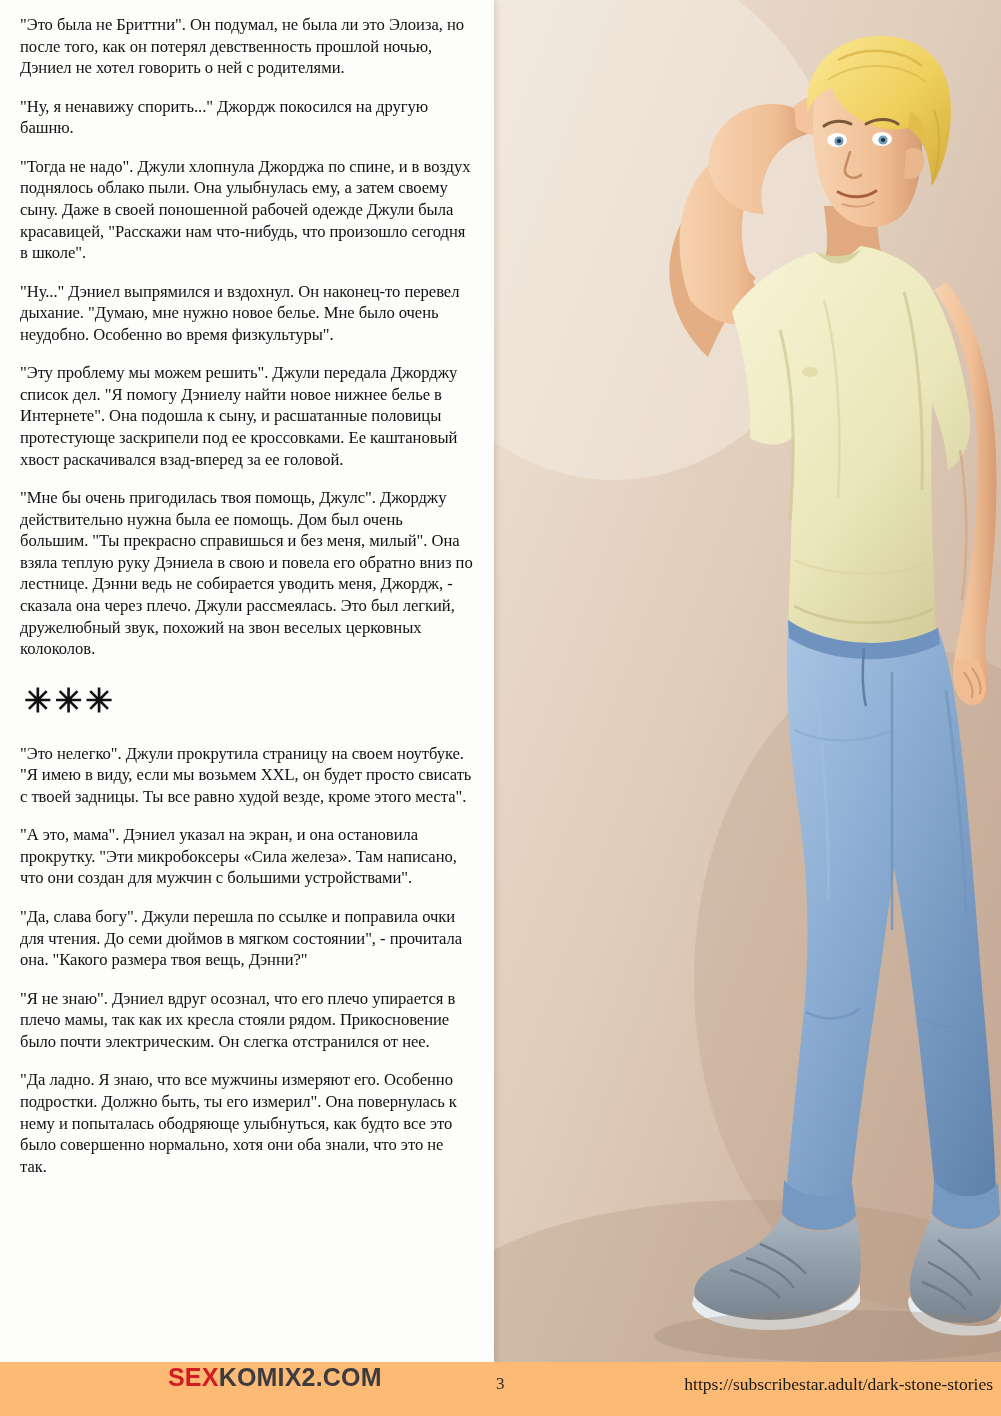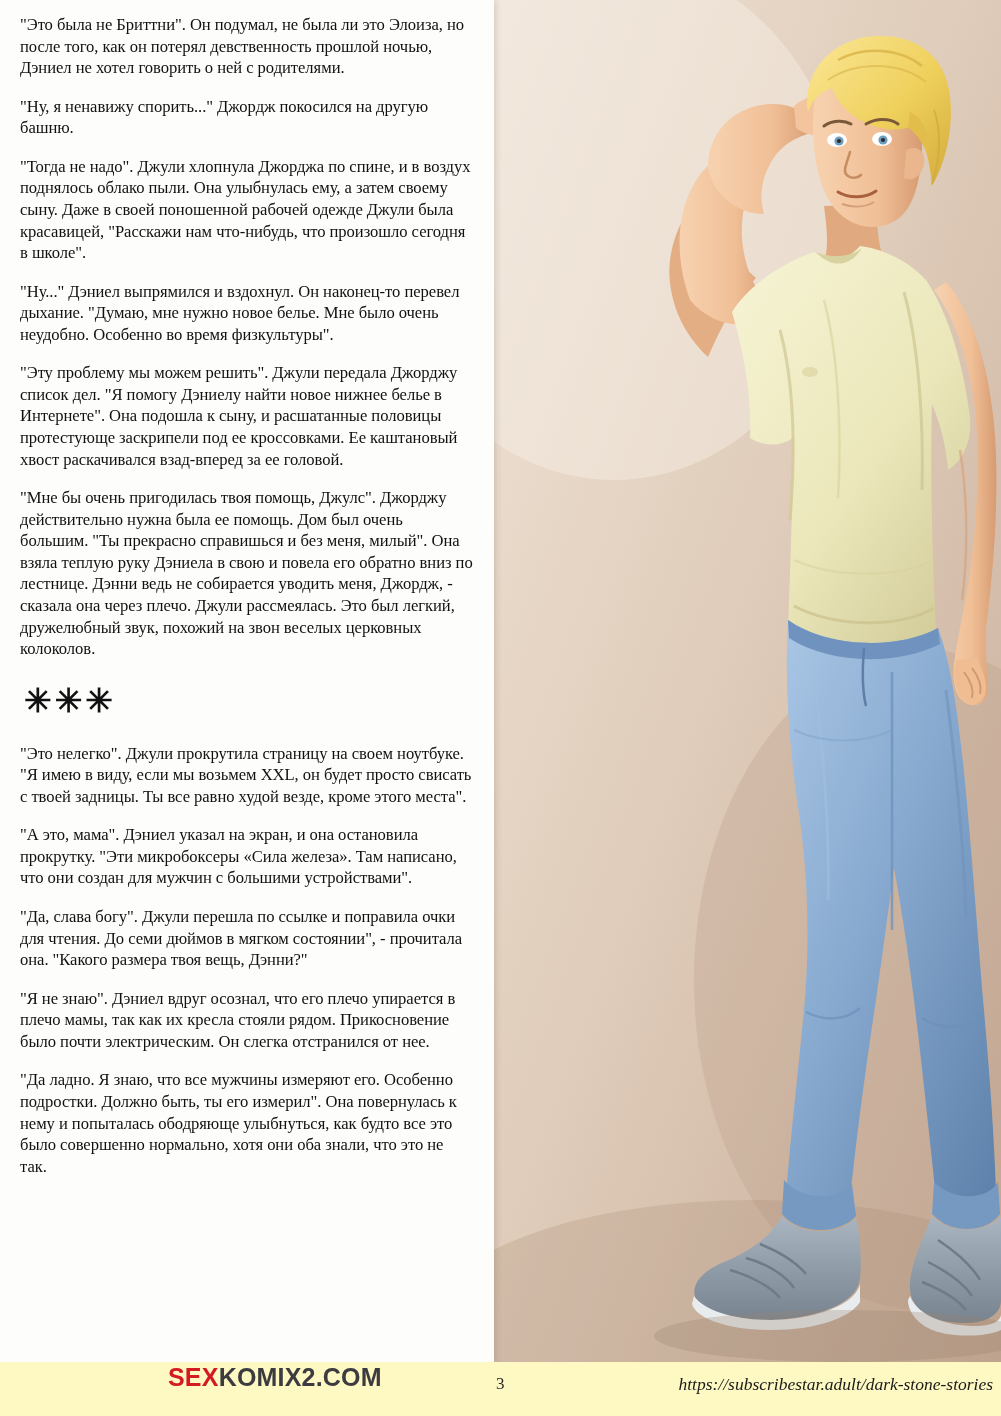--- a/index.html
+++ b/index.html
@@ -66,21 +66,21 @@
     line-height: 1;
     font-family: "Liberation Sans", sans-serif;
   }
   
   .footer {
     position: absolute;
     left: 0;
     bottom: 0;
     width: 1001px;
     height: 54px;
-    background: #fef9c3;
+    background: #fdba74;
   }
   .brand {
     position: absolute;
     left: 168px;
     bottom: 24px;
     font-family: "Liberation Sans", sans-serif;
     font-weight: 700;
     font-size: 25px;
     letter-spacing: .2px;
     white-space: nowrap;
@@ -94,21 +94,20 @@
     font-size: 17px;
     color: #2b2b2b;
   }
   .site-url {
     position: absolute;
     right: 8px;
     bottom: 21px;
     font-size: 17.5px;
     color: #1a1a1a;
     white-space: nowrap;
-    font-style: italic;
   }
 
   
   .art {
     position: absolute;
     left: 494px;
     top: 0;
     width: 507px;
     height: 1364px;
     overflow: hidden;

